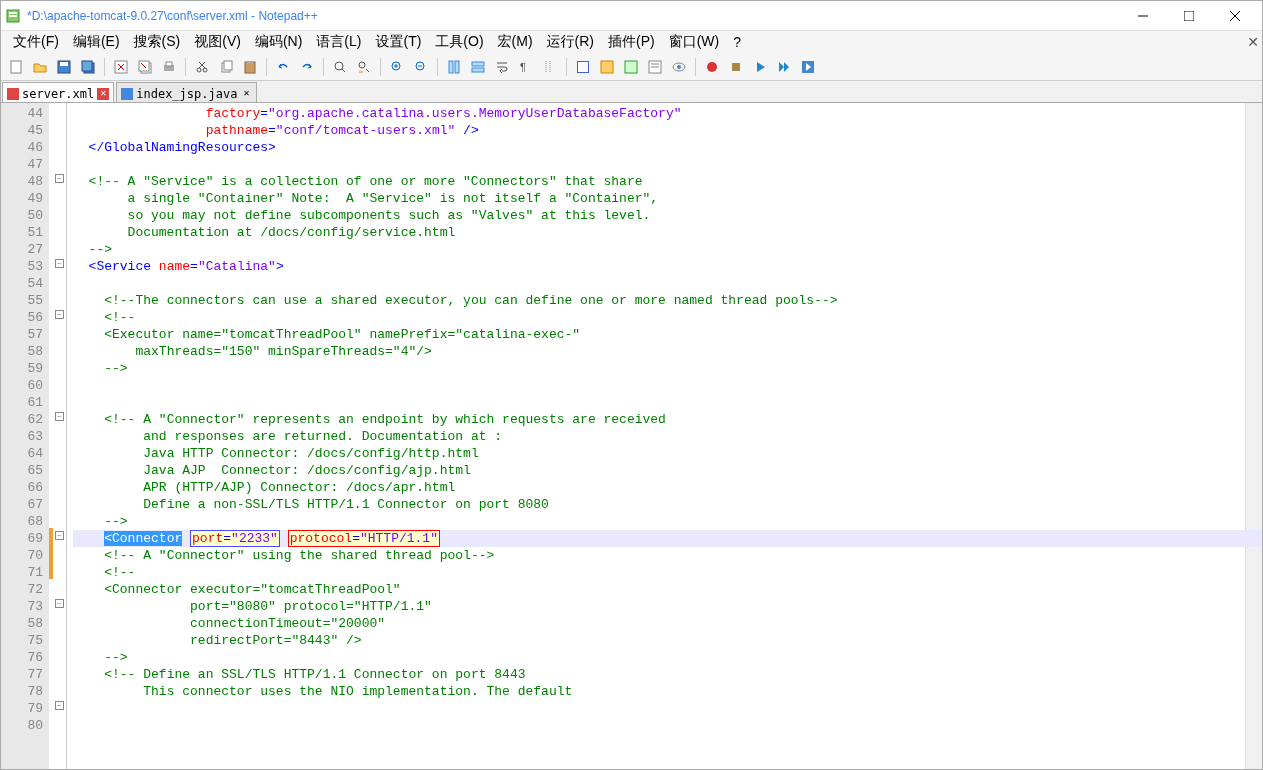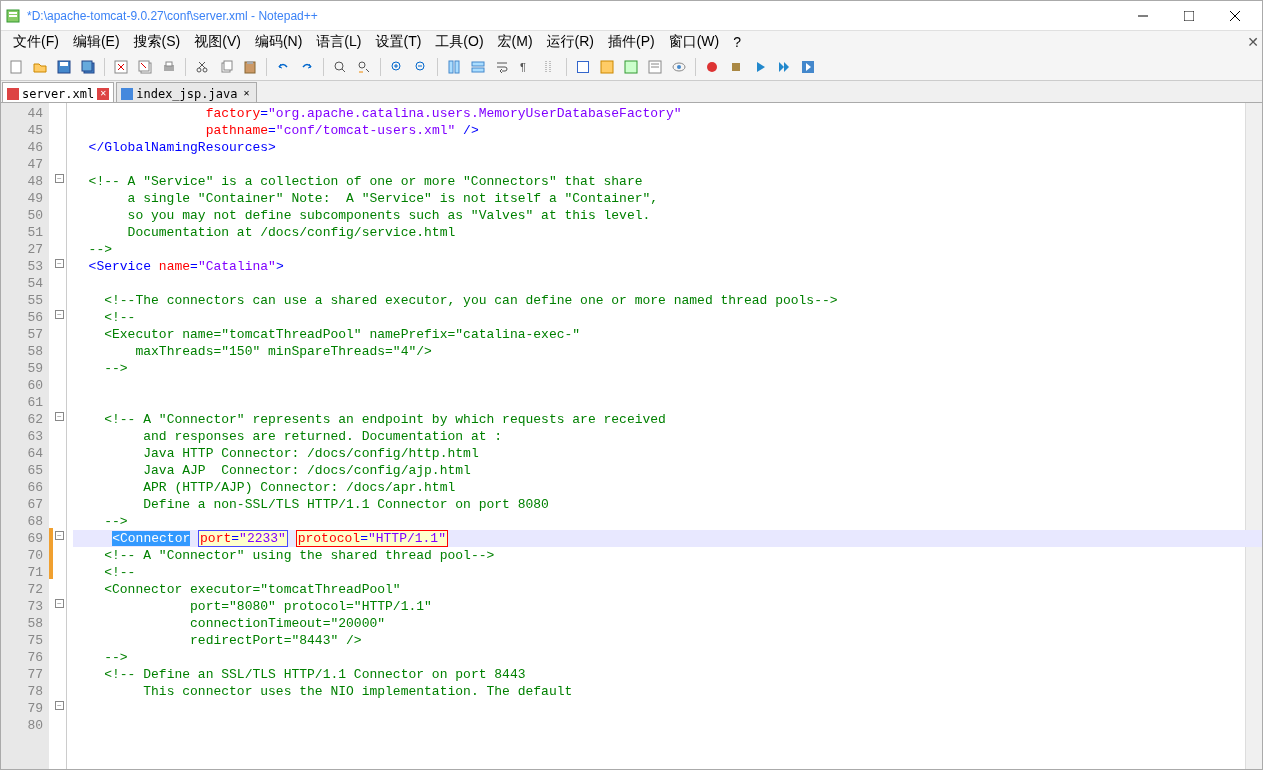--- a/index.html
+++ b/index.html
@@ -29,21 +29,21 @@
 .code { flex:1; padding:2px 0 2px 6px; line-height:17px; white-space:pre; font-family:Consolas,"Courier New",monospace; position:relative; }
 .changebar { width:4px; background:#fff; line-height:17px; }
 .changebar .cm { height:17px; }
 .cm.mod { background:#f0a030; }
 .ln { height:17px; }
 .hl { background:#e8e8ff; display:inline-block; width:100%; }
 .c-tag { color:#0000ff; }
 .c-attr { color:#ff0000; }
 .c-str { color:#8000ff; }
 .c-cmt { color:#008000; }
-.sel { background:#3399ff; color:#fff;margin-left:8px; }
+.sel { background:#3399ff; color:#fff; }
 .box-red { border:1px solid #ff0000; background:#ffffcc; padding:0 1px; }
 .box-blue { border:1px solid #4848ff; background:#ffffcc; padding:0 1px; }
 .statusbar { height:22px; background:#f0f0f0; border-top:1px solid #ccc; display:flex; align-items:center; font-size:12px; color:#333; }
 .statusbar .cell { padding:0 10px; border-right:1px solid #ccc; height:100%; display:flex; align-items:center; }
 .statusbar .cell.flex { flex:1; }
 .scrollbar-v { width:17px; background:#f0f0f0; border-left:1px solid #ddd; }
 svg { display:block; }
 .ticon-diskred { background:#d44; width:12px; height:12px; }
 .ticon-diskblue { background:#48d; width:12px; height:12px; }
 </style>

